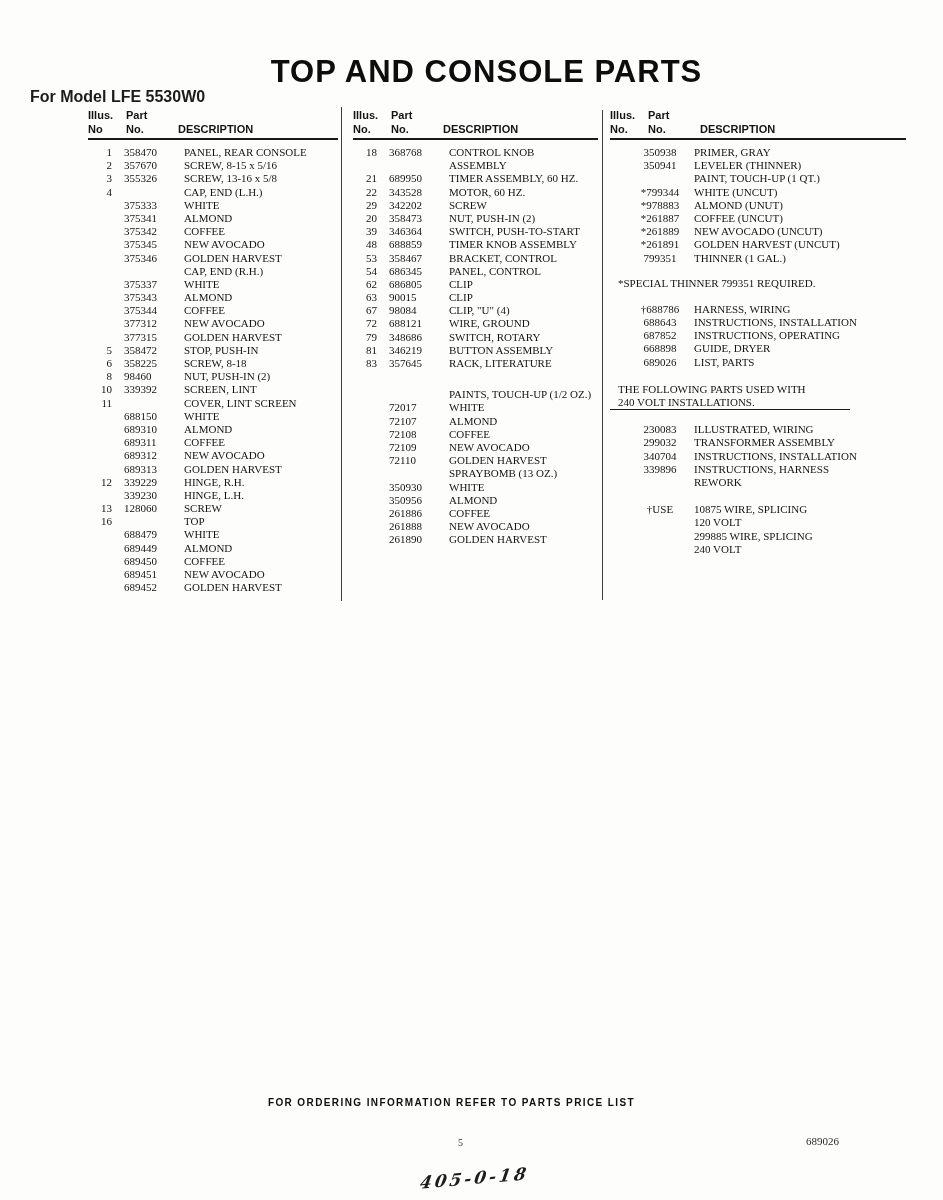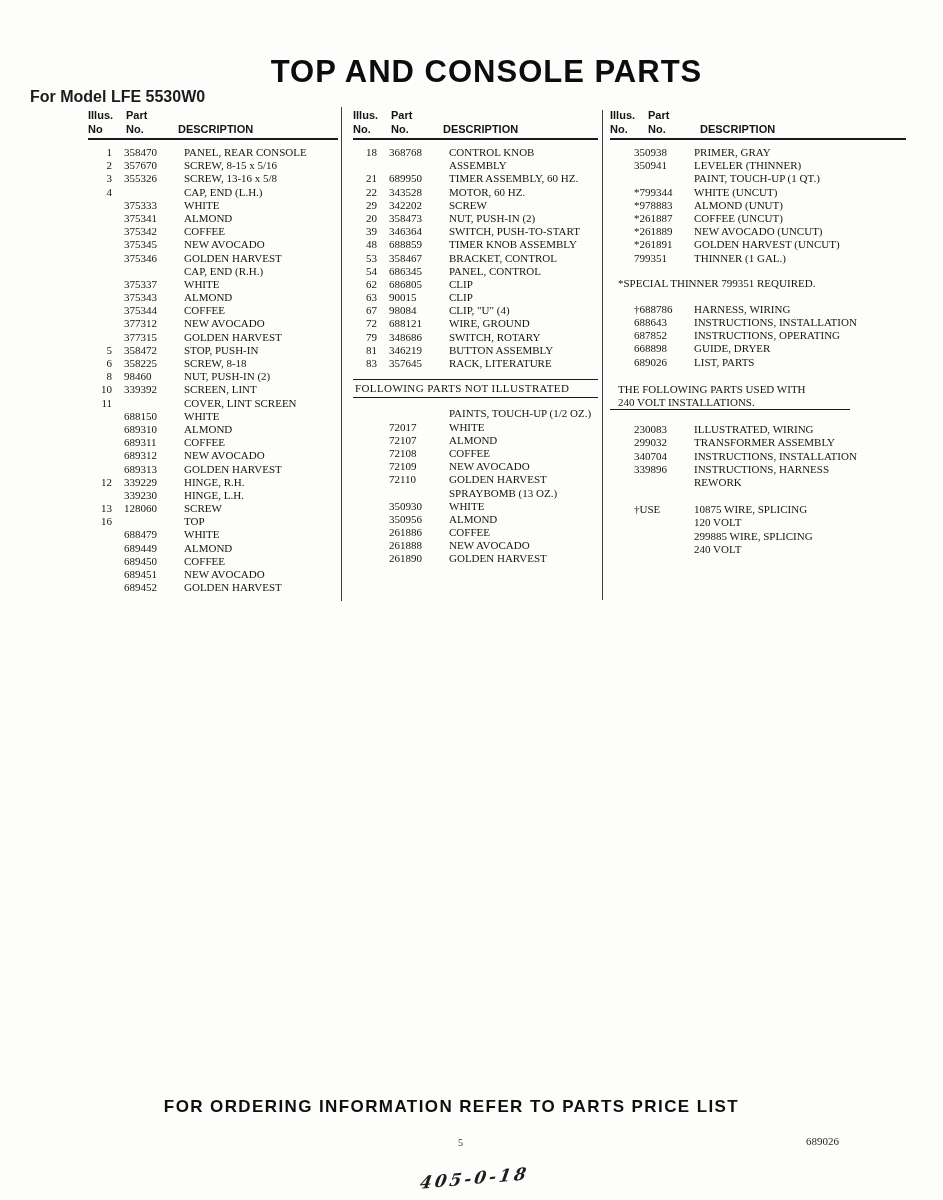--- a/index.html
+++ b/index.html
@@ -26,36 +26,36 @@
         font-family:"Liberation Sans", sans-serif;font-weight:bold;font-size:11px;}
   .hrow .a{width:36px;flex:none;}
   .hrow .b{width:52px;flex:none;margin-left:2px;}
   .hrow .c{flex:1;}
   .hrule{border-bottom:2px solid #1a1a1a;margin-top:2px;margin-bottom:6px;}
 
   .row{display:flex;height:13.2px;line-height:13.2px;white-space:nowrap;}
   .c-i{width:24px;flex:none;text-align:right;}
   .c-p{width:52px;flex:none;margin-left:12px;}
   .c-d{flex:1;margin-left:8px;}
-  #col3 .c-p{text-align:left;margin-left:4px;}
+  #col3 .c-p{text-align:center;margin-left:4px;}
   #col3 .c-i{width:20px;}
 
   .sechead{border-top:1.5px solid #1a1a1a;border-bottom:1.5px solid #1a1a1a;
            padding:2px 0 2px 2px;letter-spacing:0.4px;white-space:nowrap;}
   .note{white-space:nowrap;padding-left:8px;height:13.2px;line-height:13.2px;}
   .noteu{border-bottom:1.5px solid #1a1a1a;width:232px;}
 
   .vdiv{position:absolute;width:1px;background:#3d3d3d;}
   #div1{left:341px;top:107px;height:494px;}
   #div2{left:602px;top:110px;height:490px;}
 
   
   #footer{top:1097px;left:0;right:40px;text-align:center;
           font-family:"Liberation Sans", sans-serif;font-weight:bold;
-          font-size:17px;letter-spacing:1.4px;color:#0f0f0f;}
+          font-size:10px;letter-spacing:1.4px;color:#0f0f0f;}
   #pagenum{top:1137px;left:458px;font-size:10px;color:#333;}
   #docnum{top:1135px;left:806px;font-size:11px;color:#2a2a2a;}
   #handnote{top:1168px;left:420px;font-family:"DejaVu Serif", serif;
             font-style:italic;font-weight:bold;font-size:17px;color:#1c1c1c;
             transform:rotate(-5deg) skewX(-14deg);letter-spacing:3px;}
 </style>
 </head>
 <body>
 
 <div class="abs" id="title">TOP AND CONSOLE PARTS</div>
@@ -346,21 +346,20 @@
         <span class="c-i">81</span>
         <span class="c-p">346219</span>
         <span class="c-d">BUTTON ASSEMBLY</span>
       </div>
       <div class="row">
         <span class="c-i">83</span>
         <span class="c-p">357645</span>
         <span class="c-d">RACK, LITERATURE</span>
       </div>
       <div class="gap" style="height: 9px;"></div>
-      <div class="sechead">FOLLOWING PARTS NOT ILLUSTRATED</div>
       <div class="gap" style="height: 9px;"></div>
       <div class="row">
         <span class="c-i"></span>
         <span class="c-p"></span>
         <span class="c-d">PAINTS, TOUCH-UP (1/2 OZ.)</span>
       </div>
       <div class="row">
         <span class="c-i"></span>
         <span class="c-p">72017</span>
         <span class="c-d">WHITE</span>

